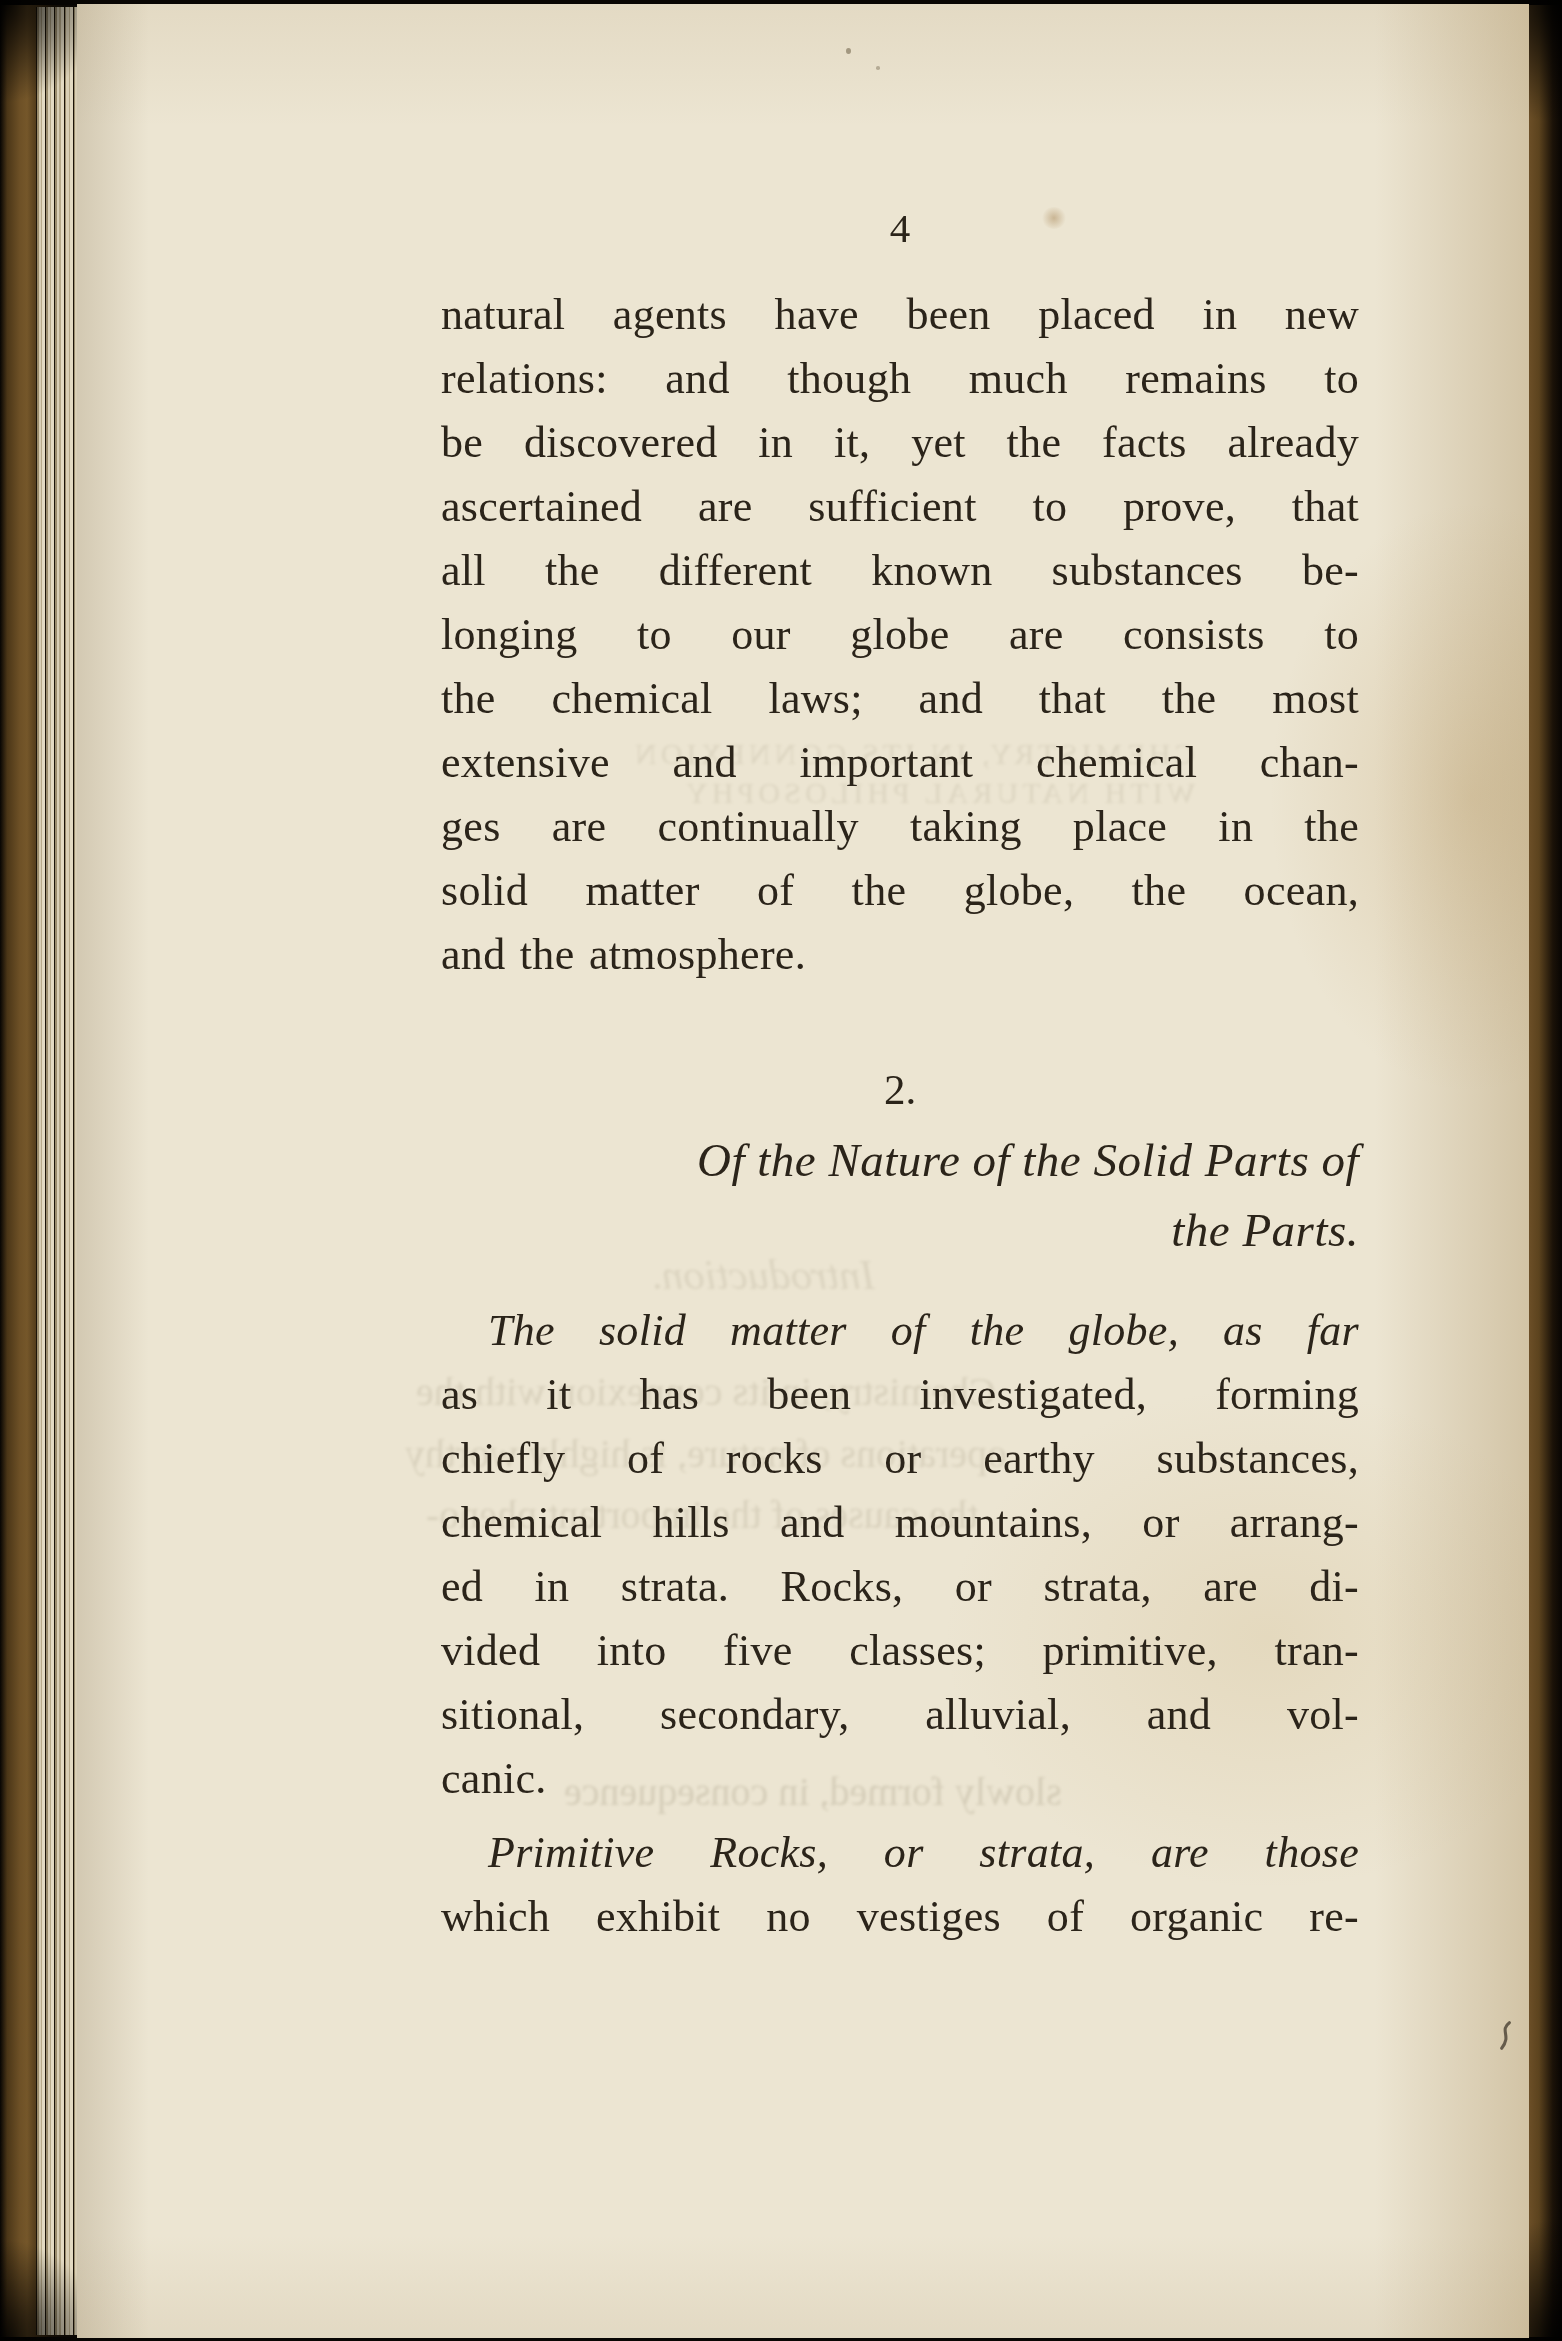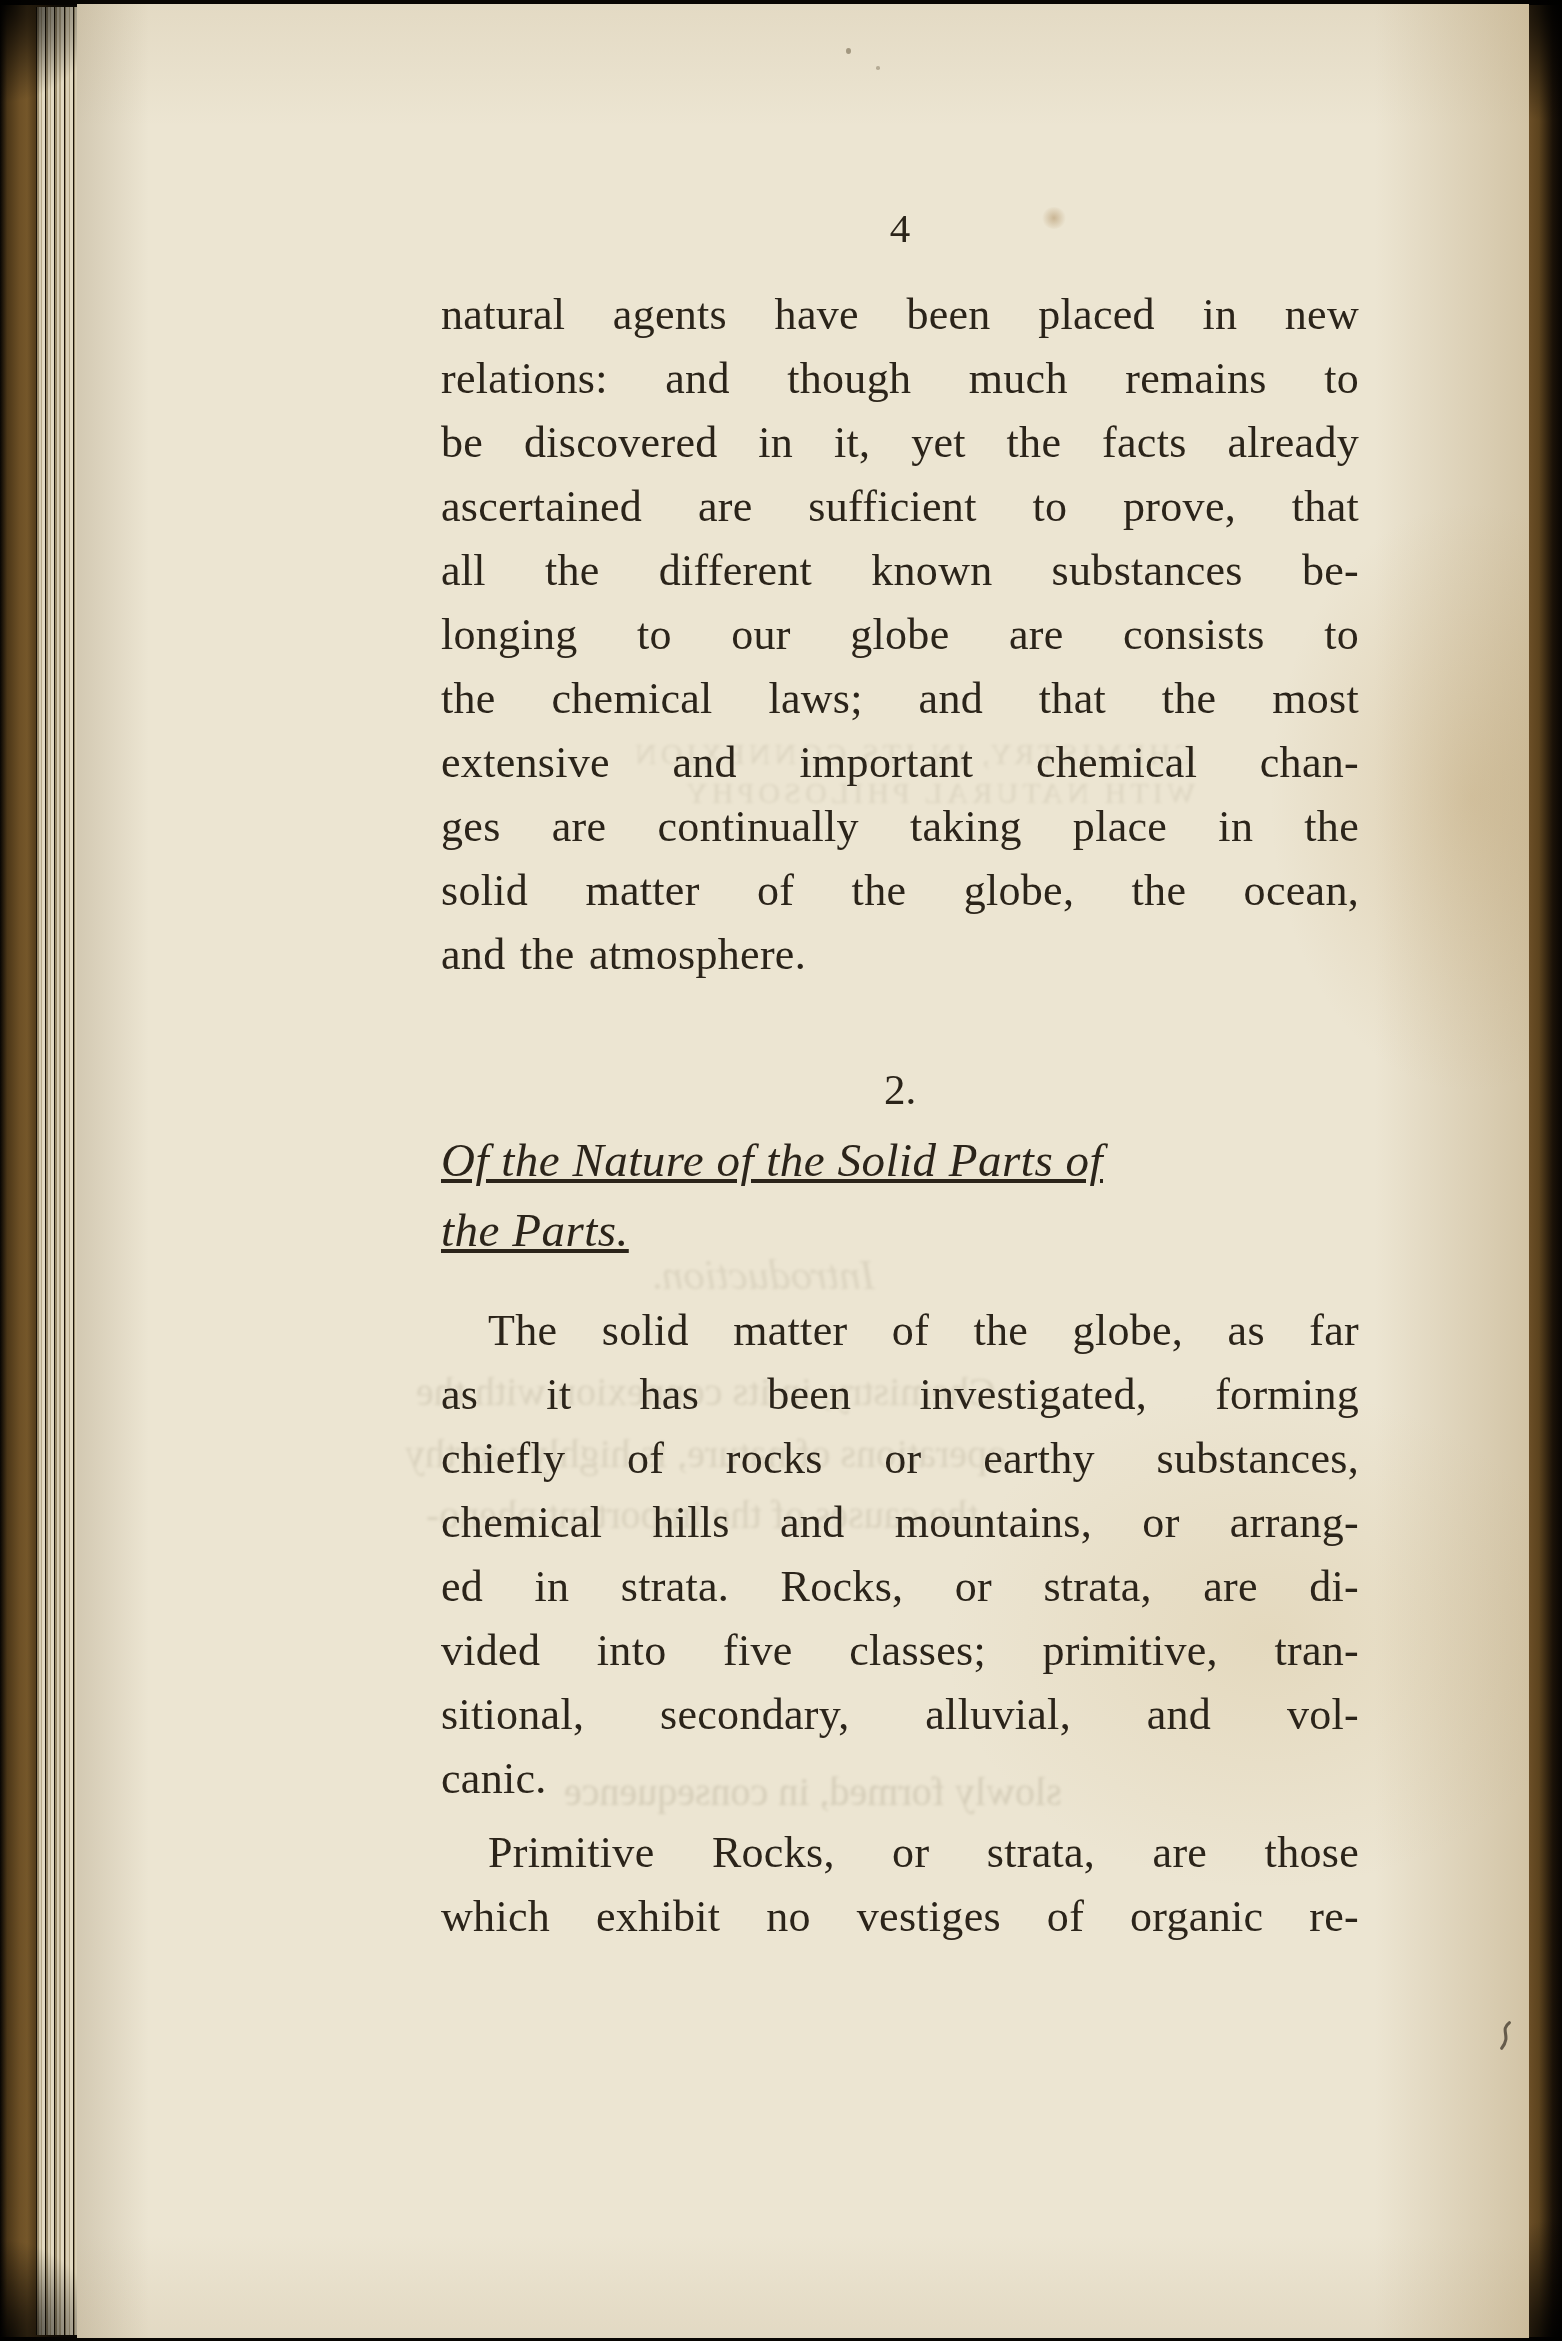--- a/index.html
+++ b/index.html
@@ -30,24 +30,24 @@
       linear-gradient(270deg, rgba(150,118,62,0.30) 0px, rgba(150,118,62,0) 154px),
       linear-gradient(180deg, rgba(150,120,70,0.10) 0px, rgba(150,120,70,0) 123px),
       linear-gradient(0deg, rgba(140,110,60,0.10) 0px, rgba(140,110,60,0) 103px),
       radial-gradient(ellipse 287px 421px at 96% 34%, rgba(186,152,94,0.28), rgba(186,152,94,0) 70%),
       radial-gradient(ellipse 462px 359px at 82% 70%, rgba(196,168,110,0.20), rgba(196,168,110,0) 70%);}
   
   .text-block{position:absolute;left:364px;top:0;width:918px;z-index:2;color:#2b241a;}
   .line{font-size:44px;line-height:64px;letter-spacing:0.3px;word-spacing:3.1px;}
   .jl{text-align:justify;text-align-last:justify;}
   .left{text-align:center;text-align-last:left;}
-  .ind{text-indent:47px;}
+  .ind{text-indent:47px;font-style:italic;}
   .page-number{margin-top:201px;text-align:center;font-size:41px;line-height:46px;}
   .section-number{margin-top:77px;text-align:center;font-size:43px;line-height:51px;}
-  .heading{margin-top:10.3px;font-style:italic;font-size:47px;line-height:70px;text-align:left;letter-spacing:0.5px;text-decoration:underline;}
+  .heading{margin-top:10.3px;font-style:italic;font-size:47px;line-height:70px;text-align:right;letter-spacing:0.5px;}
   #p1{margin-top:32px;}
   #p2{margin-top:34px;}
   #p3{margin-top:9.2px;}
   
   .ghost{position:absolute;z-index:1;transform:scaleX(-1);color:#6f6448;opacity:0.15;filter:blur(1.5px);
     white-space:nowrap;font-size:40px;pointer-events:none;}
   .g-caps1{top:733px;left:554px;font-size:30px;letter-spacing:4.1px;opacity:0.12;}
   .g-caps2{top:772px;left:605px;font-size:30px;letter-spacing:4.1px;opacity:0.12;}
   .g-intro{top:1246px;left:574px;font-size:43px;font-style:italic;opacity:0.13;}
   .g-b1{top:1364px;left:339px;}

